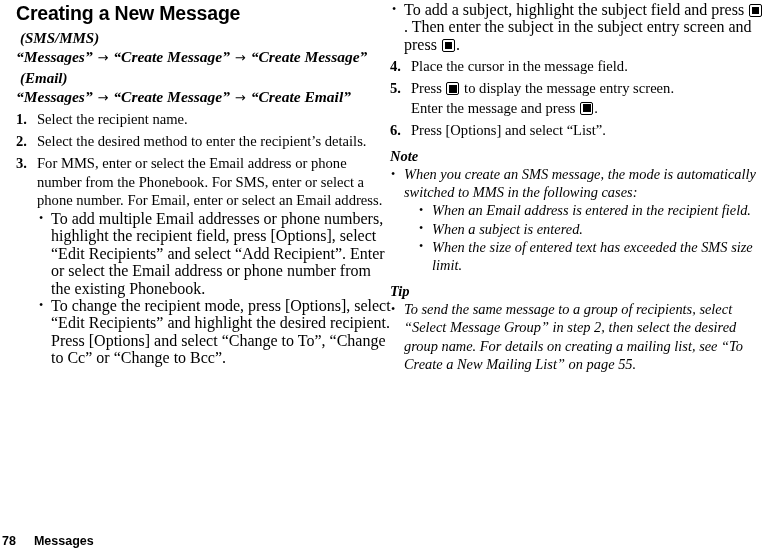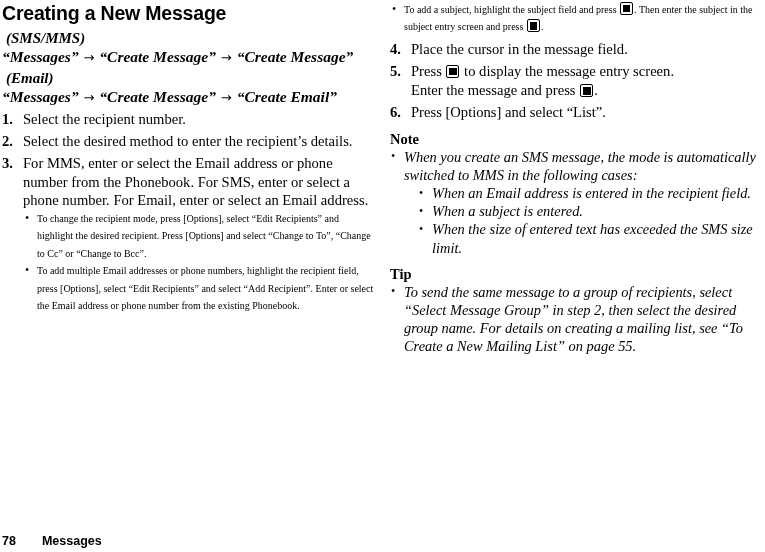--- a/index.html
+++ b/index.html
@@ -20,21 +20,21 @@
   .page {
     position: absolute;
     inset: 0;
   }
 
   .col {
     position: absolute;
     top: 0;
     width: 375px;
   }
-  .col-left  { left: 2px; }
+  .col-left  { left: 16px; }
   .col-right { left: 390px; }
 
   
   .chapter-title {
     font-family: "Liberation Sans", "DejaVu Sans", sans-serif;
     font-weight: bold;
     font-size: 19.5px;
     line-height: 22px;
     letter-spacing: -0.2px;
     margin: 0;
@@ -62,20 +62,21 @@
     font-style: normal;
     font-weight: normal;
     font-family: "DejaVu Sans", sans-serif;
     font-size: 13px;
     padding: 0 1px;
   }
 
   .section-head {
     font-family: "Liberation Serif", "DejaVu Serif", serif;
     font-weight: bold;
+    font-style: italic;
     font-size: 14.5px;
     line-height: 17px;
     margin: 9px 0 0 0;
   }
 
   
   .steps {
     list-style: none;
     margin: 0;
     padding: 0;
@@ -102,21 +103,21 @@
 
   
   .bullets {
     list-style: none;
     margin: 1px 0 0 0;
     padding: 0;
   }
   .bullet {
     position: relative;
     padding-left: 14px;
-    font-size: 10px;
+    font-size: 16px;
     line-height: 17.4px;
     margin-top: 0px;
   }
   .bullet::before {
     content: "\2022";
     position: absolute;
     left: 2px;
     top: -0.5px;
     font-size: 12px;
   }
@@ -191,21 +192,21 @@
   .footer {
     position: absolute;
     left: 2px;
     bottom: 3px;
     font-family: "Liberation Sans", "DejaVu Sans", sans-serif;
     font-weight: bold;
     font-size: 12.5px;
     line-height: 15px;
     white-space: pre;
   }
-  .footer .pagenum { margin-right: 26px; }
+  .footer .pagenum { margin-right: 18px; }
 </style>
 </head>
 <body>
 
 <div class="page">
 
   <div class="col col-left">
 
     <h1 class="chapter-title">Creating a New Message</h1>
 
@@ -214,34 +215,34 @@
     <div class="breadcrumb"><span>“Messages”</span> <span class="arrow">→</span> <span>“Create Message”</span> <span class="arrow">→</span> <span>“Create Message”</span></div>
 
     <div class="mode-label">(Email)</div>
 
     <div class="breadcrumb"><span>“Messages”</span> <span class="arrow">→</span> <span>“Create Message”</span> <span class="arrow">→</span> <span>“Create Email”</span></div>
 
     <ol class="steps">
 
       <li class="step">
         <span class="step-num">1.</span>
-        <span class="step-body">Select the recipient number.</span>
+        <span class="step-body">Select the recipient name.</span>
       </li>
 
       <li class="step">
         <span class="step-num">2.</span>
         <span class="step-body">Select the desired method to enter the recipient’s details.</span>
       </li>
 
       <li class="step">
         <span class="step-num">3.</span>
         <span class="step-body">For MMS, enter or select the Email address or phone number from the Phonebook. For SMS, enter or select a phone number. For Email, enter or select an Email address.</span>
         <ul class="bullets">
+          <li class="bullet">To add multiple Email addresses or phone numbers, highlight the recipient field, press [Options], select “Edit Recipients” and select “Add Recipient”. Enter or select the Email address or phone number from the existing Phonebook.</li>
           <li class="bullet">To change the recipient mode, press [Options], select “Edit Recipients” and highlight the desired recipient. Press [Options] and select “Change to To”, “Change to Cc” or “Change to Bcc”.</li>
-          <li class="bullet">To add multiple Email addresses or phone numbers, highlight the recipient field, press [Options], select “Edit Recipients” and select “Add Recipient”. Enter or select the Email address or phone number from the existing Phonebook.</li>
         </ul>
       </li>
 
     </ol>
   </div>
 
   <div class="col col-right">
 
     <ul class="bullets">
       <li class="bullet"><span>To add a subject, highlight the subject field and press </span><span class="key-icon"></span><span>. Then enter the subject in the subject entry screen and press </span><span class="key-icon"></span><span>.</span></li>

